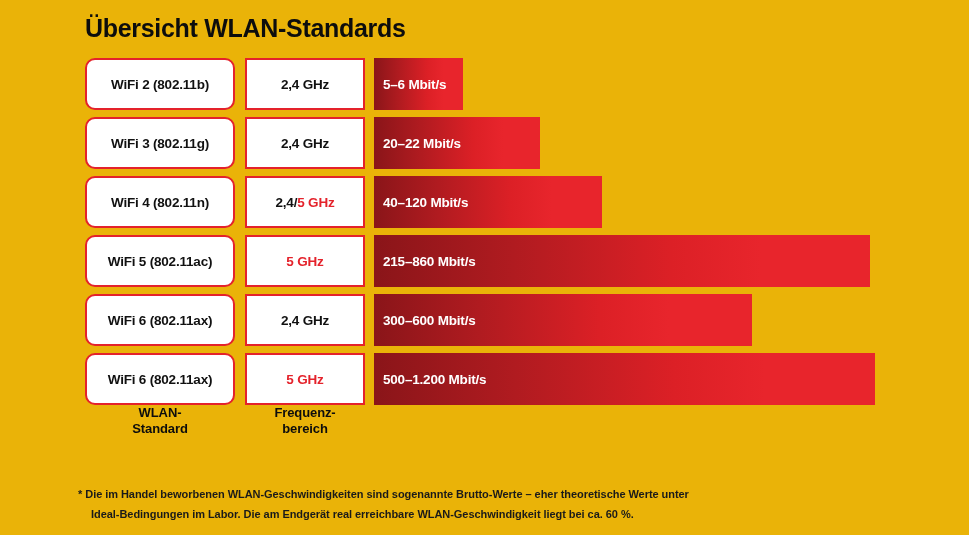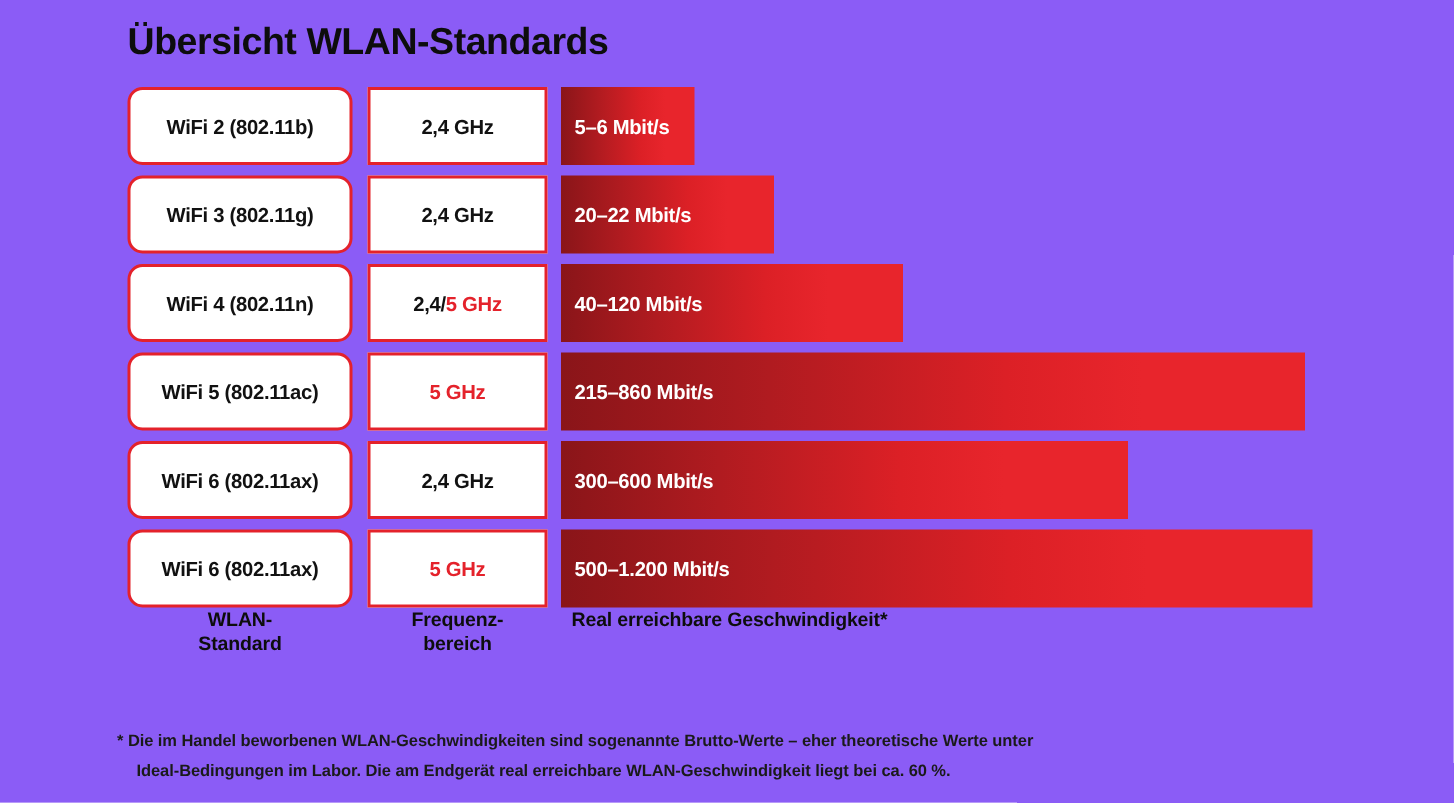--- a/index.html
+++ b/index.html
@@ -12,21 +12,21 @@
     height: 535px;
     position: relative;
     overflow: hidden;
     font-family: "Liberation Sans", sans-serif;
     color: #111111;
   }
 
   .canvas {
     position: absolute;
     inset: 0;
-    background: #8b5cf6;
+    background: #eab308;
   }
 
   
   .title {
     position: absolute;
     left: 85px;
     top: 14px;
     font-size: 25px;
     font-weight: bold;
     letter-spacing: -0.3px;
@@ -172,21 +172,21 @@
     </div>
 
     <div class="row">
       <div class="cell-box cell-standard">
         <span>WiFi 3 (802.11g)</span>
       </div>
       <div class="cell-box cell-freq">
         <span class="freq-dark">2,4 GHz</span>
           <span class="freq-red"></span>
       </div>
-      <div class="bar" style="width: 142px;">
+      <div class="bar" style="width: 166px;">
         <span class="bar-label">20–22 Mbit/s</span>
       </div>
     </div>
 
     <div class="row">
       <div class="cell-box cell-standard">
         <span>WiFi 4 (802.11n)</span>
       </div>
       <div class="cell-box cell-freq">
         <span class="freq-dark">2,4/</span>
@@ -240,21 +240,20 @@
 
   <div class="headers">
     <div class="col-header hdr-freq">
       <span class="hdr-line">Frequenz-</span>
       <span class="hdr-line">bereich</span>
     </div>
     <div class="col-header hdr-standard">
       <span class="hdr-line">WLAN-</span>
       <span class="hdr-line">Standard</span>
     </div>
-    <div class="col-header hdr-speed">Real erreichbare Geschwindigkeit*</div>
   </div>
 
   <div class="footnote">
     <span class="fn-star">*</span>
     <span>Die im Handel beworbenen WLAN-Geschwindigkeiten sind sogenannte Brutto-Werte – eher theoretische Werte unter</span>
     <span class="fn-line2">Ideal-Bedingungen im Labor. Die am Endgerät real erreichbare WLAN-Geschwindigkeit liegt bei ca. 60 %.</span>
   </div>
 
 </div>
 

